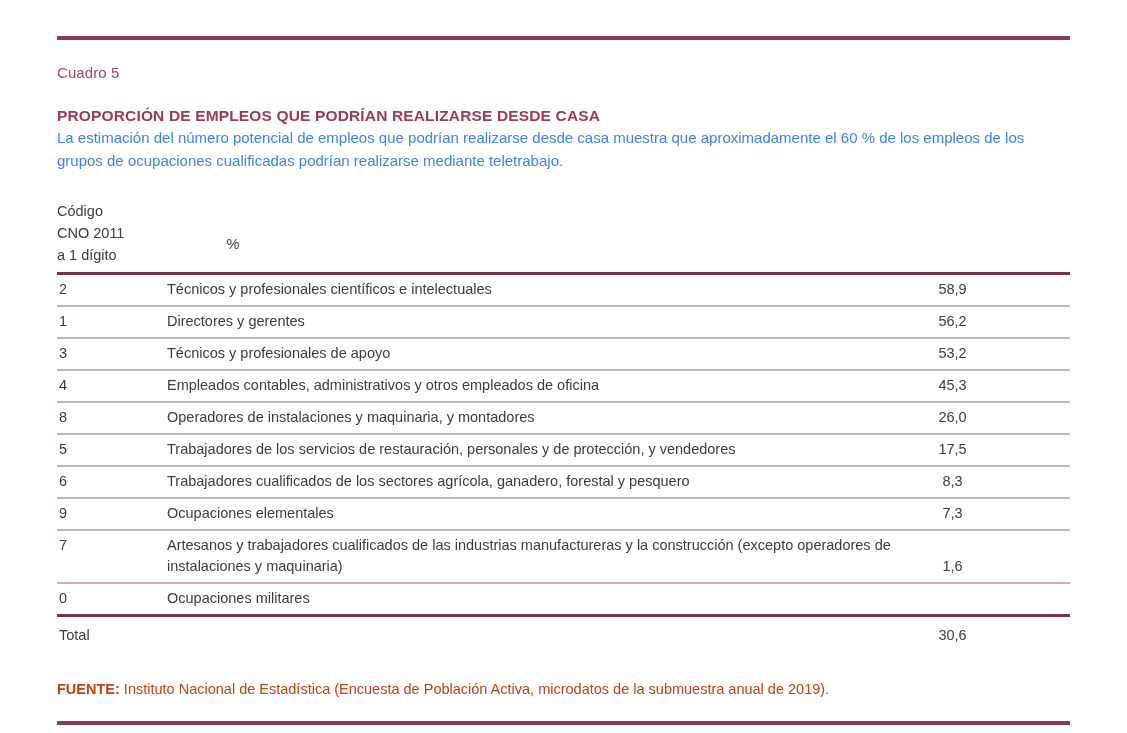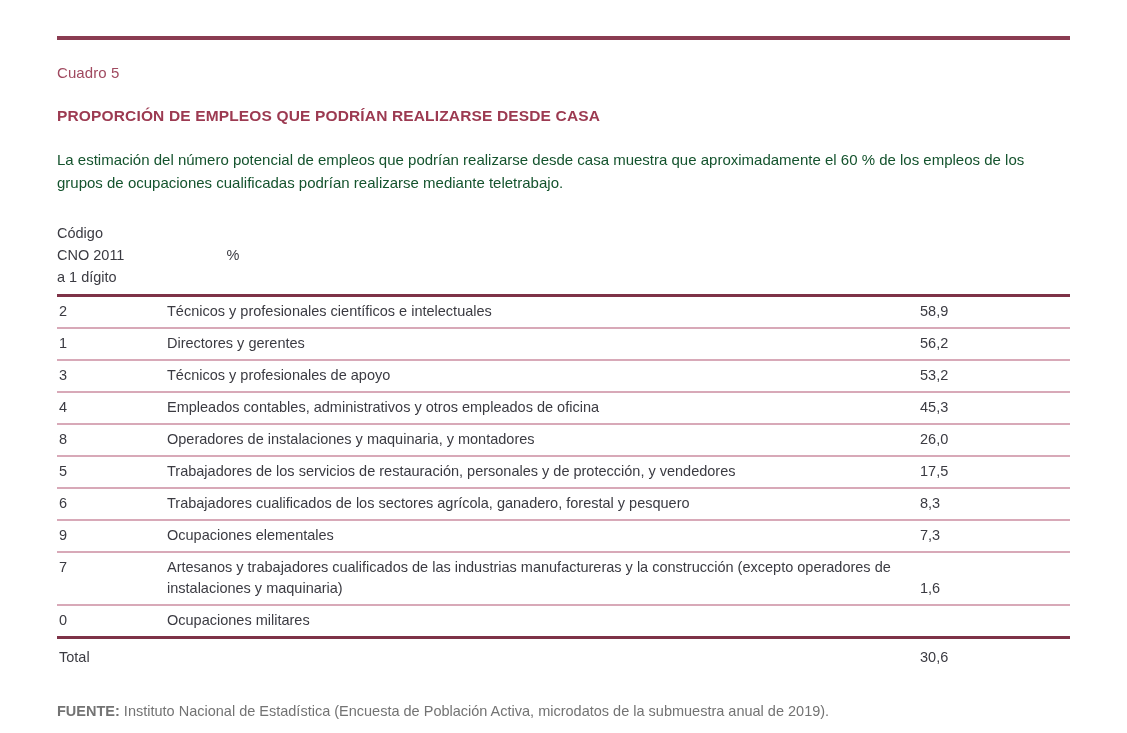--- a/index.html
+++ b/index.html
@@ -66,35 +66,34 @@
   }
   .title {
     color: #9c3a51;
     font-size: 15.5px;
     font-weight: bold;
     line-height: 20px;
     margin-top: 24px;
     letter-spacing: .15px;
   }
   .intro {
-    color: #14532d;
+    color: #3b82f6;
     font-size: 15px;
     line-height: 23px;
-    margin-top: 22px;
     width: 1013px;
   }
 
   
   .table {
     margin-top: 28px;
     width: 100%;
   }
   .thead {
     display: flex;
-    align-items: flex-start;
+    align-items: center;
     padding-bottom: 6px;
   }
   .th-code {
     width: 110px;
     flex: 0 0 110px;
     font-size: 14.5px;
     line-height: 22px;
     color: #3b3b42;
   }
   .th-title {
@@ -140,41 +139,41 @@
     color: #3b3b42;
     padding: 4px 10px 5px 0;
     box-sizing: border-box;
   }
   .row .c-value {
     width: 150px;
     flex: 0 0 150px;
     font-size: 14.5px;
     line-height: 21px;
     color: #3b3b42;
-    text-align: left;
+    text-align: center;
     padding: 4px 85px 5px 0;
     box-sizing: border-box;
     align-self: flex-end;
   }
 
   .row.two-line .c-value { align-self: flex-end; }
 
   .row.total .c-code,
   .row.total .c-label,
   .row.total .c-value {
     padding-top: 8px;
     padding-bottom: 6px;
   }
 
   
   .source {
     margin-top: 27px;
     font-size: 14.5px;
     line-height: 20px;
-    color: #737373;
+    color: #c2410c;
   }
   .source b {
     font-weight: bold;
   }
   .rule-bottom-wrap {
     margin-top: 22px;
   }
 </style>
 </head>
 <body>

